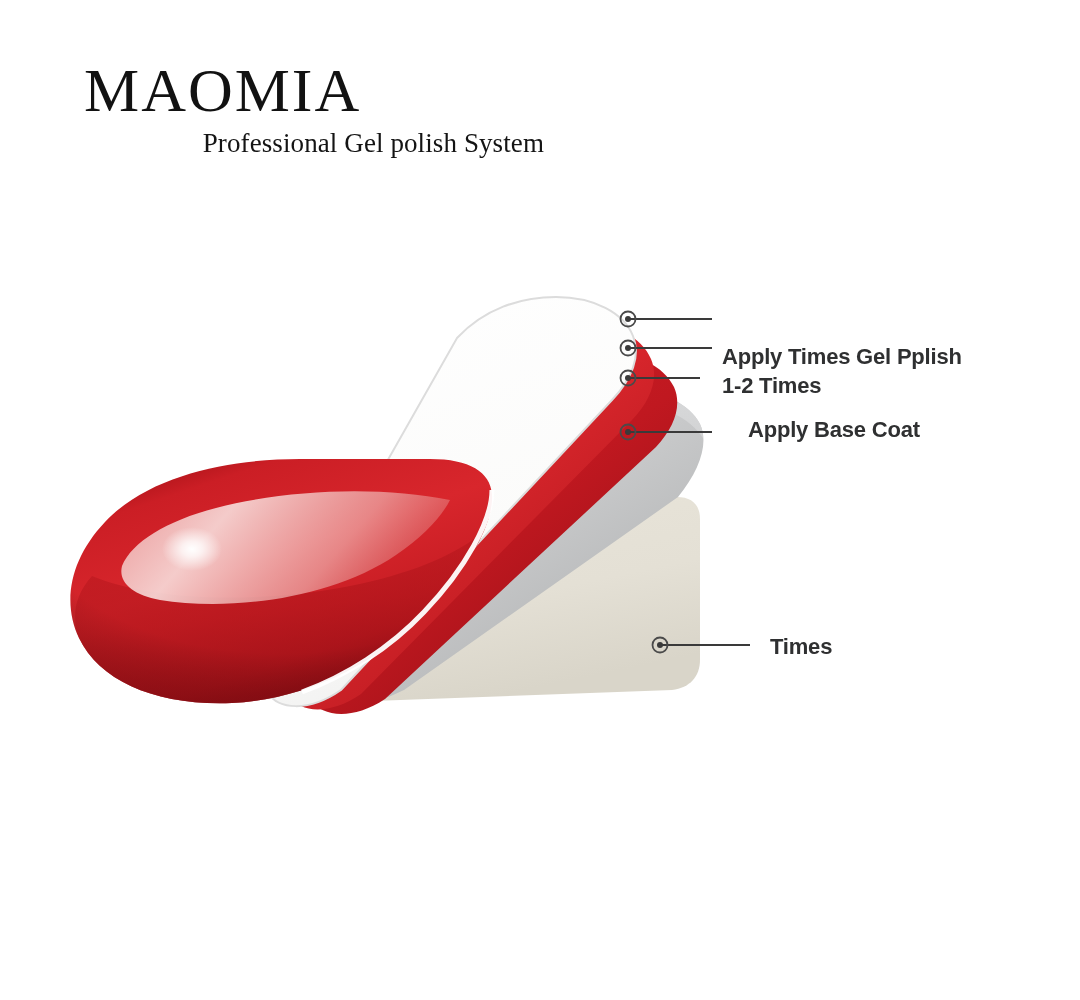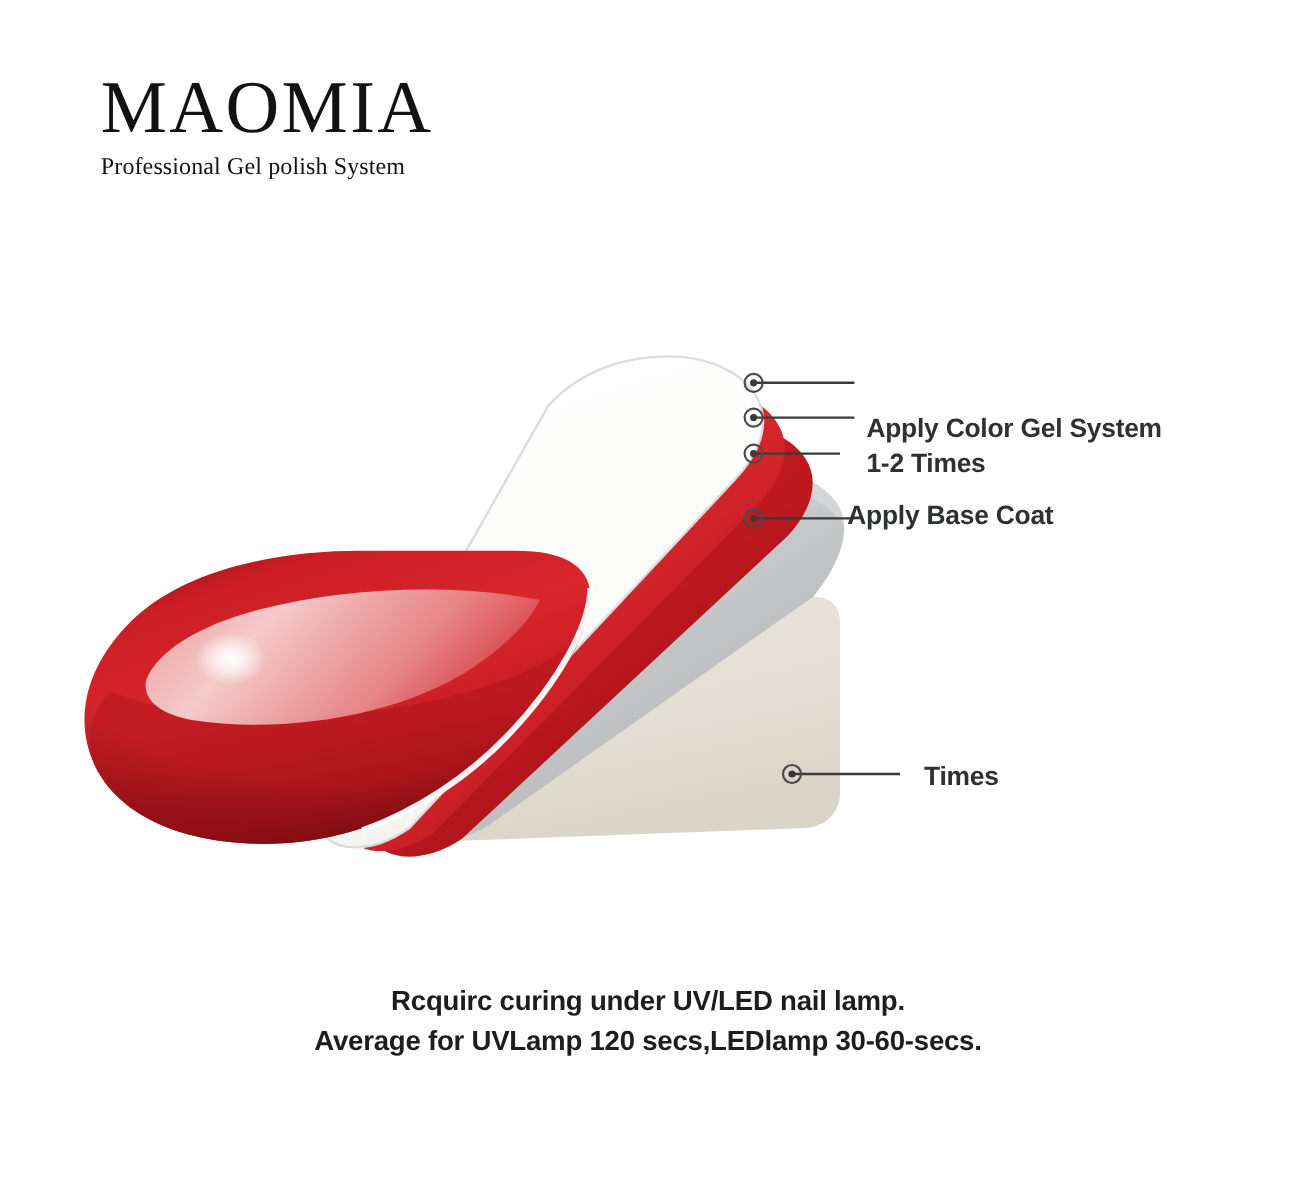--- a/index.html
+++ b/index.html
@@ -26,26 +26,27 @@
     font-family:"Liberation Serif", serif;
     font-size:62px;
     font-weight:400;
     letter-spacing:2px;
     color:#121212;
     line-height:1.05;
     white-space:nowrap;
   }
   #brand-tagline {
     font-family:"Liberation Serif", serif;
-    font-size:20px;
+    font-size:27px;
     font-weight:400;
     color:#141414;
     letter-spacing:0.1px;
     margin-top:5px;
     white-space:nowrap;
+    text-align:right;
   }
 
   
   #illustration {
     position:absolute;
     left:0; top:0;
     width:1080px; height:1000px;
     pointer-events:none;
   }
 
@@ -55,21 +56,21 @@
     font-family:"Liberation Sans", sans-serif;
     font-size:22px;
     font-weight:700;
     color:#2f3031;
     white-space:nowrap;
     letter-spacing:-0.2px;
   }
   #label-top-coat   { left:722px; top:304px; }
   #label-color-gel  { left:722px; top:344px; }
   #label-times      { left:722px; top:373px;text-align:right; }
-  #label-base-coat  { left:706px; top:417px; }
+  #label-base-coat  { left:748px; top:417px; }
   #label-nail       { left:770px; top:634px; }
 
   
   #footer-note {
     position:absolute;
     left:0; top:818px;
     width:1080px;
     text-align:center;
     font-family:"Liberation Sans", sans-serif;
     font-size:23px;
@@ -269,23 +270,19 @@
         <circle cx="628" cy="378" r="3" fill="#3a3a3a"></circle>
         <line x1="628" y1="432" x2="712" y2="432" stroke="#3a3a3a" stroke-width="2"></line>
         <circle cx="628" cy="432" r="7.5" fill="none" stroke="#4a4a4a" stroke-width="1.8"></circle>
         <circle cx="628" cy="432" r="3" fill="#3a3a3a"></circle>
         <line x1="660" y1="645" x2="750" y2="645" stroke="#3a3a3a" stroke-width="2"></line>
         <circle cx="660" cy="645" r="7.5" fill="none" stroke="#4a4a4a" stroke-width="1.8"></circle>
         <circle cx="660" cy="645" r="3" fill="#3a3a3a"></circle>
       </g>
   </svg>
 
-  <div id="label-color-gel" class="callout-label">Apply Color Gel System</div>
+  <div id="label-color-gel" class="callout-label">Apply Times Gel Pplish</div>
   <div id="label-times" class="callout-label">1-2 Times</div>
   <div id="label-base-coat" class="callout-label">Apply Base Coat</div>
   <div id="label-nail" class="callout-label">Times</div>
 
-  <div id="footer-note">
-    <div>Rcquirc curing under UV/LED nail lamp.</div>
-    <div>Average for UVLamp 120 secs,LEDlamp 30-60-secs.</div>
-  </div>
 
 </div>
 
 </body></html>

